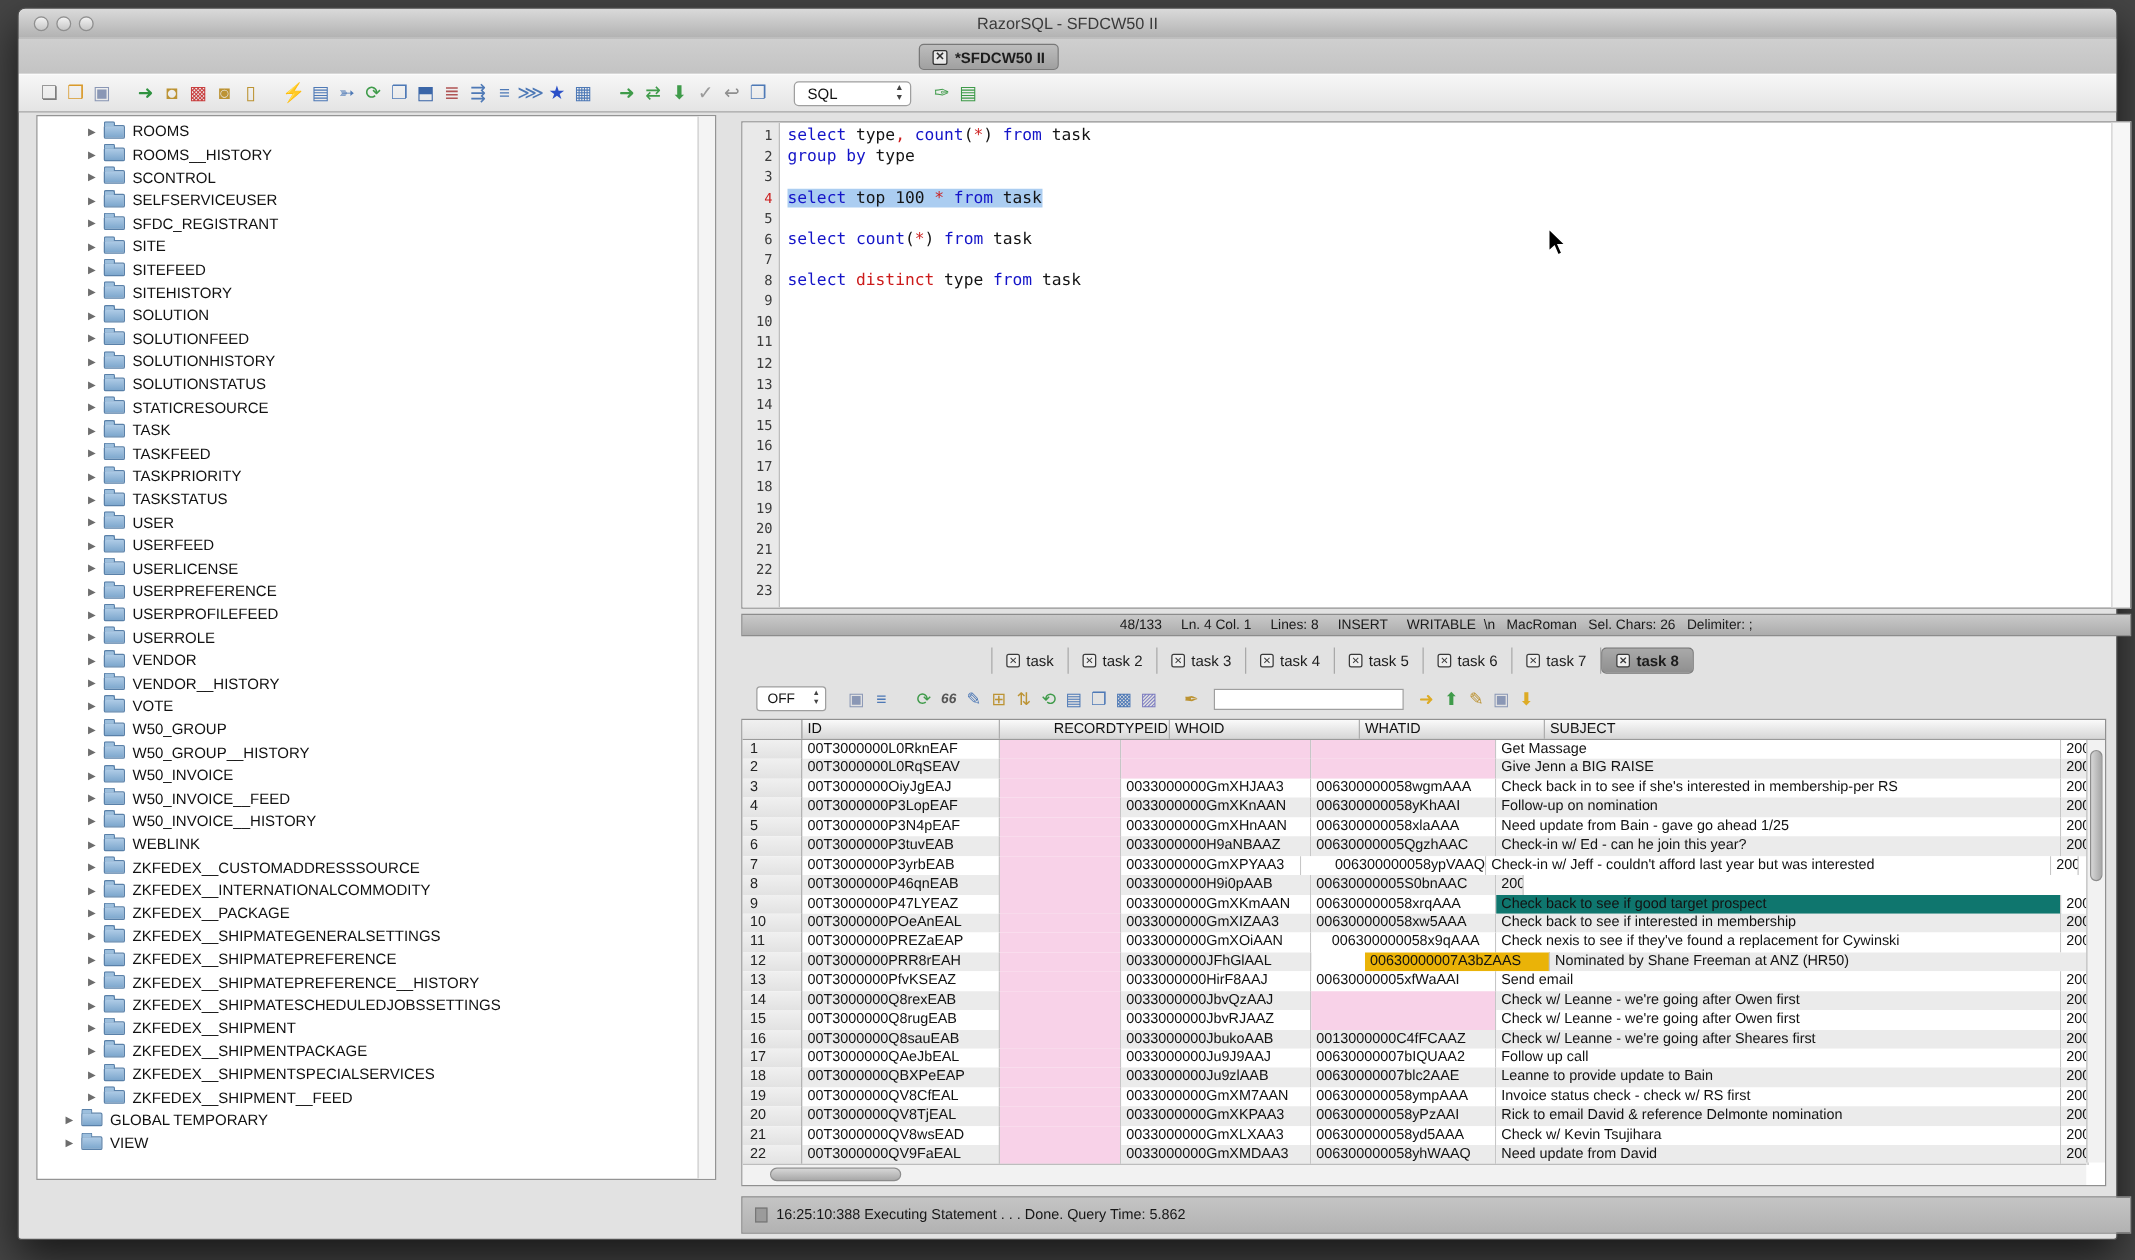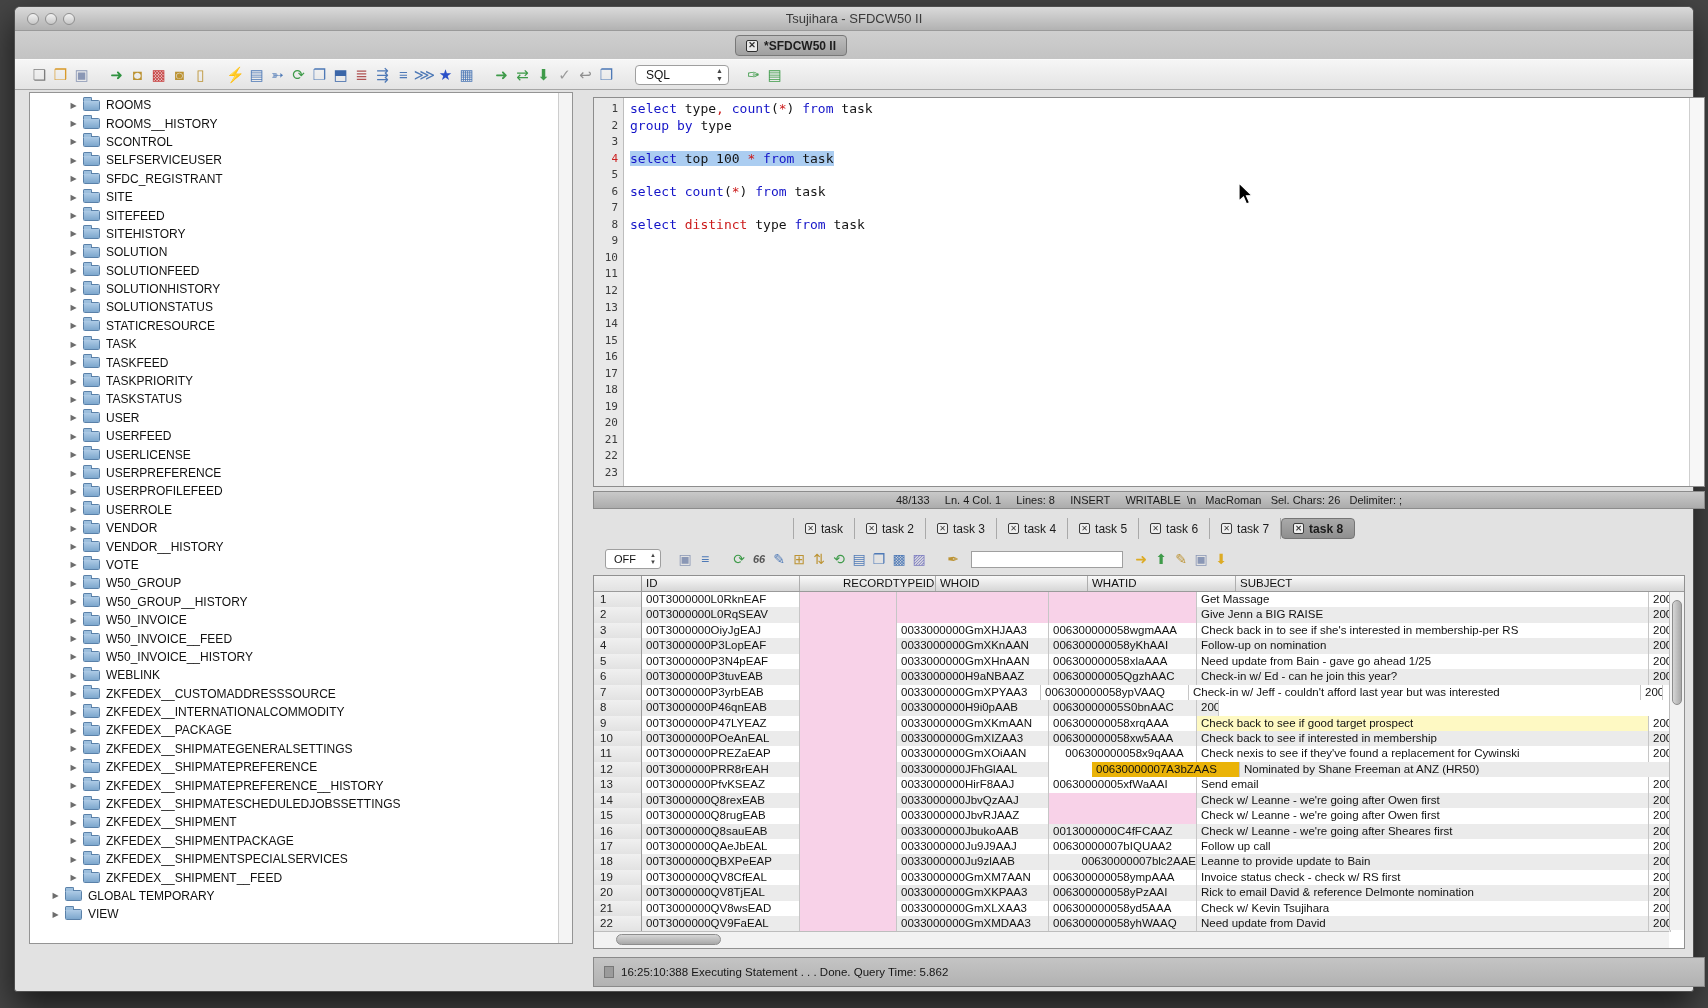--- a/index.html
+++ b/index.html
@@ -125,21 +125,21 @@
 </head>
 <body>
 
 <div id="screen">
   <div id="win">
 
     <div id="titlebar">
       <span class="tlight" style="left:12px"></span>
       <span class="tlight" style="left:30px"></span>
       <span class="tlight" style="left:48px"></span>
-      <div id="title">Tsujihara - SFDCW50 II</div>
+      <div id="title">RazorSQL - SFDCW50 II</div>
     </div>
 
     <div id="tabstrip">
       <div id="doctab">
         <span class="closebox">✕</span>
         <span>*SFDCW50 II</span>
       </div>
     </div>
 
     <div id="toolbar">
@@ -580,39 +580,39 @@
               <div class="dcell" style="width: 152px; background: rgb(235, 235, 235);">0033000000H9aNBAAZ</div>
               <div class="dcell" style="width: 148px; background: rgb(235, 235, 235);">00630000005QgzhAAC</div>
               <div class="dcell" style="width: 452px; background: rgb(235, 235, 235);">Check-in w/ Ed - can he join this year?</div>
               <div class="dcell" style="width: 22px; background: rgb(235, 235, 235);">200</div>
             </div>
             <div class="drow">
               <div class="dcell rownum" style="width: 48px;">7</div>
               <div class="dcell" style="width: 158px; background: rgb(255, 255, 255);">00T3000000P3yrbEAB</div>
               <div class="dcell" style="width: 97px; background: rgb(248, 210, 232);"></div>
               <div class="dcell" style="width: 144px; background: rgb(255, 255, 255);">0033000000GmXPYAA3</div>
-              <div class="dcell" style="width: 148px; background: rgb(255, 255, 255);">006300000058ypVAAQ</div>
+              <div class="dcell" style="width: 148px; background: rgb(255, 255, 255); text-align: right;">006300000058ypVAAQ</div>
               <div class="dcell" style="width: 452px; background: rgb(255, 255, 255);">Check-in w/ Jeff - couldn't afford last year but was interested</div>
               <div class="dcell" style="width: 22px; background: rgb(255, 255, 255);">200</div>
             </div>
             <div class="drow">
               <div class="dcell rownum" style="width: 48px;">8</div>
               <div class="dcell" style="width: 158px; background: rgb(235, 235, 235);">00T3000000P46qnEAB</div>
               <div class="dcell" style="width: 97px; background: rgb(248, 210, 232);"></div>
               <div class="dcell" style="width: 152px; background: rgb(235, 235, 235);">0033000000H9i0pAAB</div>
               <div class="dcell" style="width: 148px; background: rgb(235, 235, 235);">00630000005S0bnAAC</div>
               <div class="dcell" style="width: 22px; background: rgb(235, 235, 235);">200</div>
             </div>
             <div class="drow">
               <div class="dcell rownum" style="width: 48px;">9</div>
               <div class="dcell" style="width: 158px; background: rgb(255, 255, 255);">00T3000000P47LYEAZ</div>
               <div class="dcell" style="width: 97px; background: rgb(248, 210, 232);"></div>
               <div class="dcell" style="width: 152px; background: rgb(255, 255, 255);">0033000000GmXKmAAN</div>
               <div class="dcell" style="width: 148px; background: rgb(255, 255, 255);">006300000058xrqAAA</div>
-              <div class="dcell" style="width: 452px; background: #fef9c3;">Check back to see if good target prospect</div>
+              <div class="dcell" style="width: 452px; background: #0f766e;">Check back to see if good target prospect</div>
               <div class="dcell" style="width: 22px; background: rgb(255, 255, 255);">200</div>
             </div>
             <div class="drow">
               <div class="dcell rownum" style="width: 48px;">10</div>
               <div class="dcell" style="width: 158px; background: rgb(235, 235, 235);">00T3000000POeAnEAL</div>
               <div class="dcell" style="width: 97px; background: rgb(248, 210, 232);"></div>
               <div class="dcell" style="width: 152px; background: rgb(235, 235, 235);">0033000000GmXIZAA3</div>
               <div class="dcell" style="width: 148px; background: rgb(235, 235, 235);">006300000058xw5AAA</div>
               <div class="dcell" style="width: 452px; background: rgb(235, 235, 235);">Check back to see if interested in membership</div>
               <div class="dcell" style="width: 22px; background: rgb(235, 235, 235);">200</div>
@@ -678,21 +678,21 @@
               <div class="dcell" style="width: 152px; background: rgb(255, 255, 255);">0033000000Ju9J9AAJ</div>
               <div class="dcell" style="width: 148px; background: rgb(255, 255, 255);">00630000007bIQUAA2</div>
               <div class="dcell" style="width: 452px; background: rgb(255, 255, 255);">Follow up call</div>
               <div class="dcell" style="width: 22px; background: rgb(255, 255, 255);">200</div>
             </div>
             <div class="drow">
               <div class="dcell rownum" style="width: 48px;">18</div>
               <div class="dcell" style="width: 158px; background: rgb(235, 235, 235);">00T3000000QBXPeEAP</div>
               <div class="dcell" style="width: 97px; background: rgb(248, 210, 232);"></div>
               <div class="dcell" style="width: 152px; background: rgb(235, 235, 235);">0033000000Ju9zlAAB</div>
-              <div class="dcell" style="width: 148px; background: rgb(235, 235, 235); text-align: right;">00630000007blc2AAE</div>
+              <div class="dcell" style="width: 148px; background: rgb(235, 235, 235);">00630000007blc2AAE</div>
               <div class="dcell" style="width: 452px; background: rgb(235, 235, 235);">Leanne to provide update to Bain</div>
               <div class="dcell" style="width: 22px; background: rgb(235, 235, 235);">200</div>
             </div>
             <div class="drow">
               <div class="dcell rownum" style="width: 48px;">19</div>
               <div class="dcell" style="width: 158px; background: rgb(255, 255, 255);">00T3000000QV8CfEAL</div>
               <div class="dcell" style="width: 97px; background: rgb(248, 210, 232);"></div>
               <div class="dcell" style="width: 152px; background: rgb(255, 255, 255);">0033000000GmXM7AAN</div>
               <div class="dcell" style="width: 148px; background: rgb(255, 255, 255);">006300000058ympAAA</div>
               <div class="dcell" style="width: 452px; background: rgb(255, 255, 255);">Invoice status check - check w/ RS first</div>

